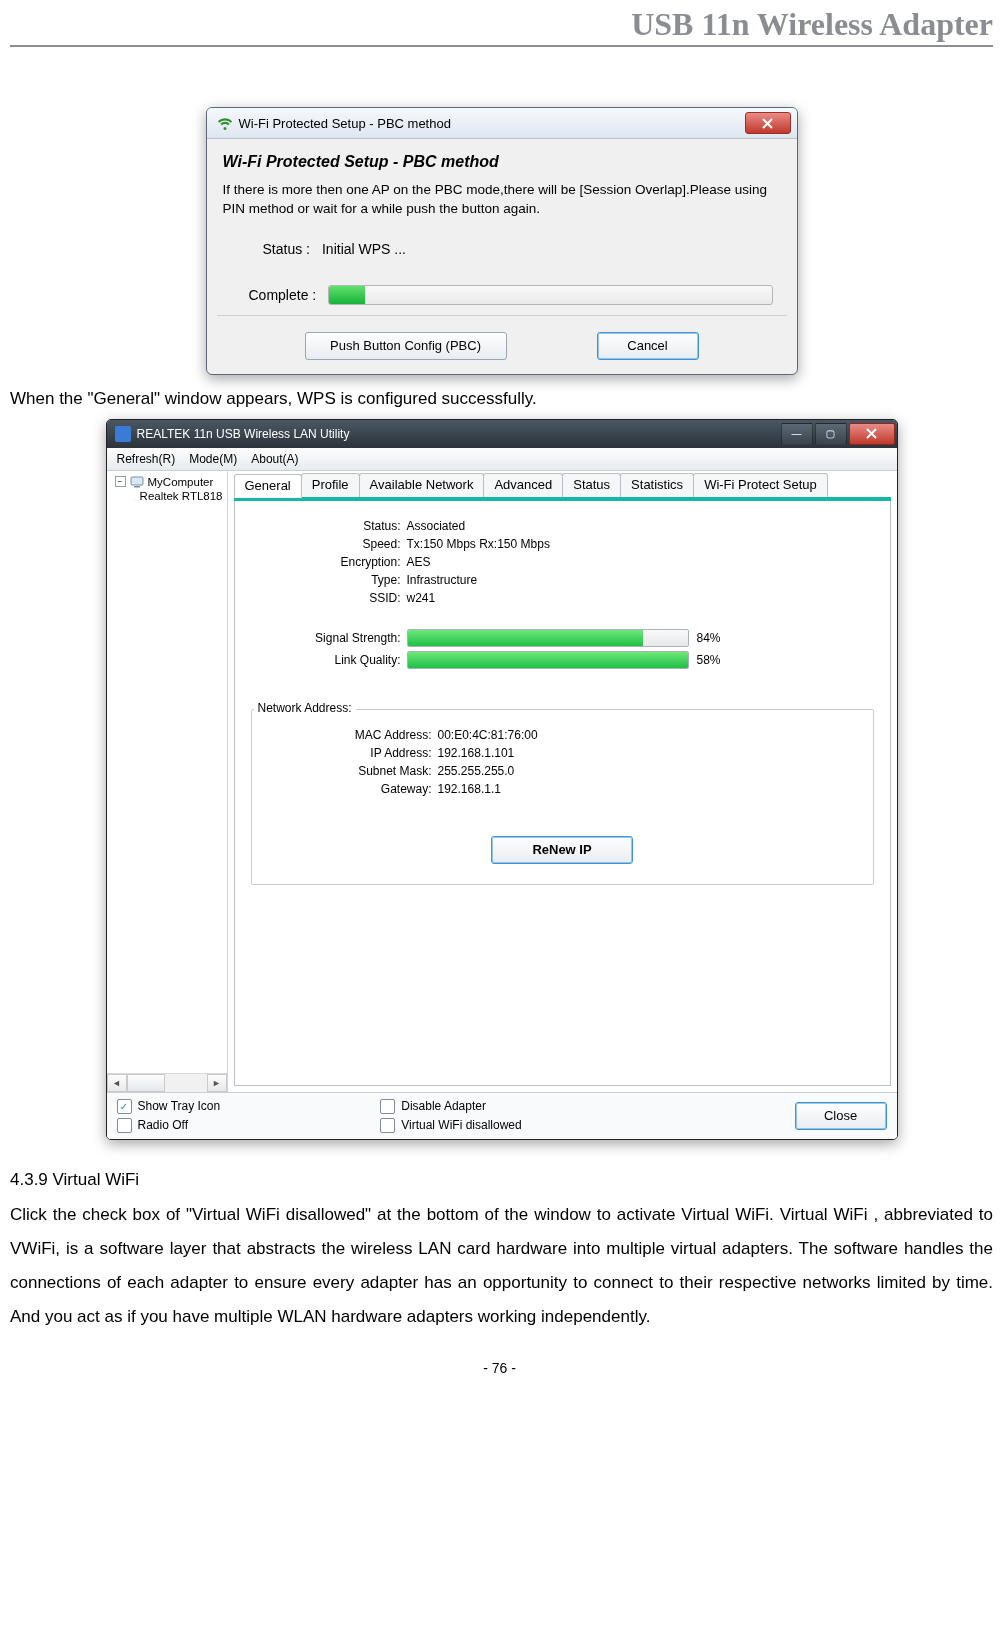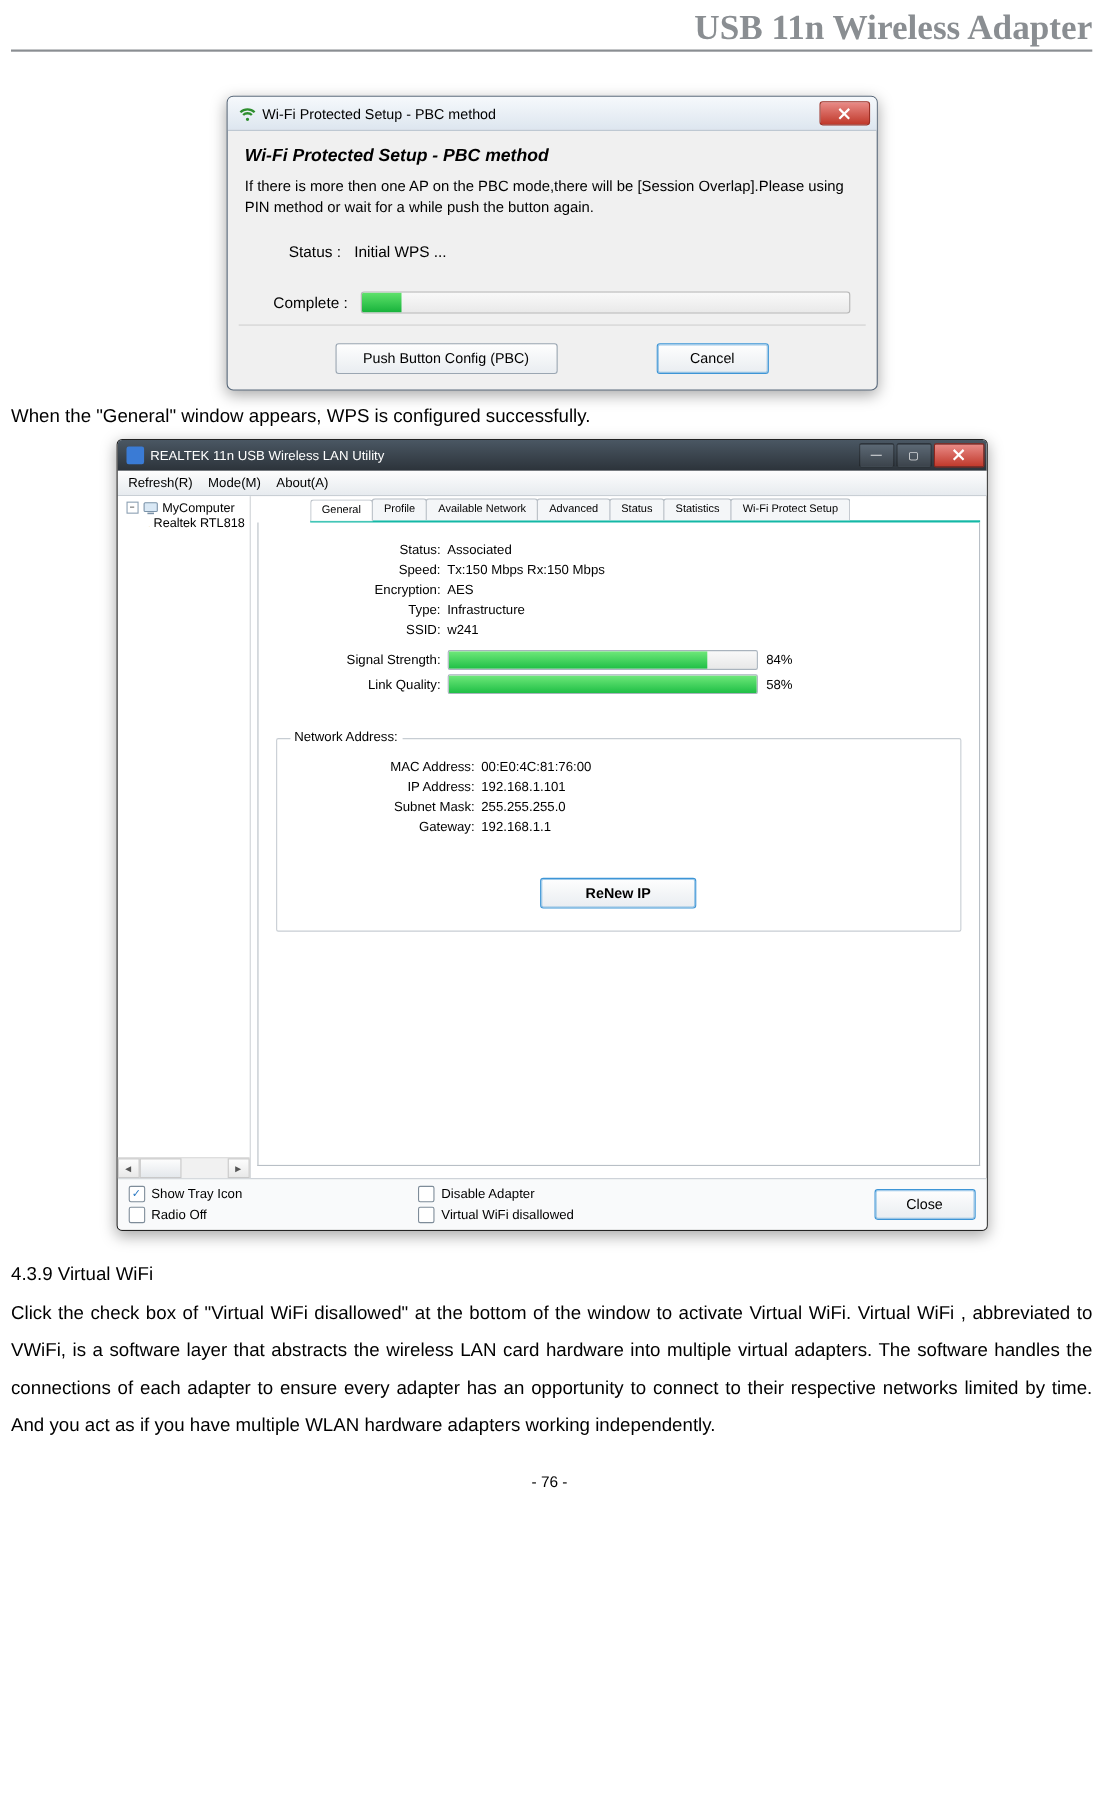--- a/index.html
+++ b/index.html
@@ -14,21 +14,21 @@
     padding: 0 10px;
   }
   .header {
     text-align: right;
     font-family: "Times New Roman", serif;
     font-size: 32px;
     font-weight: bold;
     color: #8a8e92;
     padding: 6px 0 2px;
     border-bottom: 2px solid #8a8e92;
-    margin-bottom: 40px;
+    margin-bottom: 60px;
   }
   .centered {
     display: flex;
     justify-content: center;
   }
   
   .dlg {
     width: 590px;
     border: 1px solid #5a6a7c;
     border-radius: 6px;
@@ -219,23 +219,22 @@
     background: linear-gradient(#fdfdfd,#e4e8ec); margin-left:0;
   }
   .tree-scroll .track { flex:1; }
 
   .mainpane {
     flex:1;
     padding: 2px 6px 6px;
   }
   .tabs {
     display:flex;
-    border-bottom:2px solid #14b8a6;
-    font-size: 10px;
-    margin-left: 48px;
+    border-bottom:4px solid #14b8a6;
+    font-size: 13px;
   }
   .tab {
     padding: 3px 10px 4px;
     border:1px solid #b8bfc6;
     border-bottom:none;
     background:#f4f6f8;
     margin-right:-1px;
     border-top-left-radius:3px;
     border-top-right-radius:3px;
   }
@@ -278,21 +277,21 @@
     position:absolute; left:0; top:0; bottom:0;
     background: linear-gradient(#6fe87a,#1fbf46);
   }
   .fieldset {
     border:1px solid #c7cdd3;
     border-radius:2px;
     margin-top: 40px;
     padding-bottom: 20px;
   }
   .fieldset .legend {
-    position:relative; top:-9px; left:12px; background:#fff;
+    position:relative; top:-9px; left:2px; background:#fff;
     display:inline-block; padding:0 4px; font-size:12px;
   }
   .fieldset .kvrow .k { width: 180px; }
   .renew-row {
     display:flex; justify-content:center; margin-top: 40px;
   }
   .btn.renew { min-width:140px; border:1px solid #3d95d6; box-shadow:0 0 0 1px rgba(61,149,214,.5) inset;font-weight:bold; }
 
   .appfooter {
     border-top:1px solid #c9cfd5;
@@ -464,21 +463,21 @@
               </div>
             <div class="kvrow">
                 <div class="k">Type:</div>
                 <div class="v">Infrastructure</div>
               </div>
             <div class="kvrow">
                 <div class="k">SSID:</div>
                 <div class="v">w241</div>
               </div>
 
-            <div class="kvrow" style="margin-top:12px;">
+            <div class="kvrow" style="margin-top:24px;">
               <div class="k">Signal Strength:</div>
               <div class="v bar-wrap">
                 <div class="bar">
                   <div class="barfill" style="width:84%"></div>
                 </div>
                 <span>84%</span>
               </div>
             </div>
             <div class="kvrow">
               <div class="k">Link Quality:</div>

